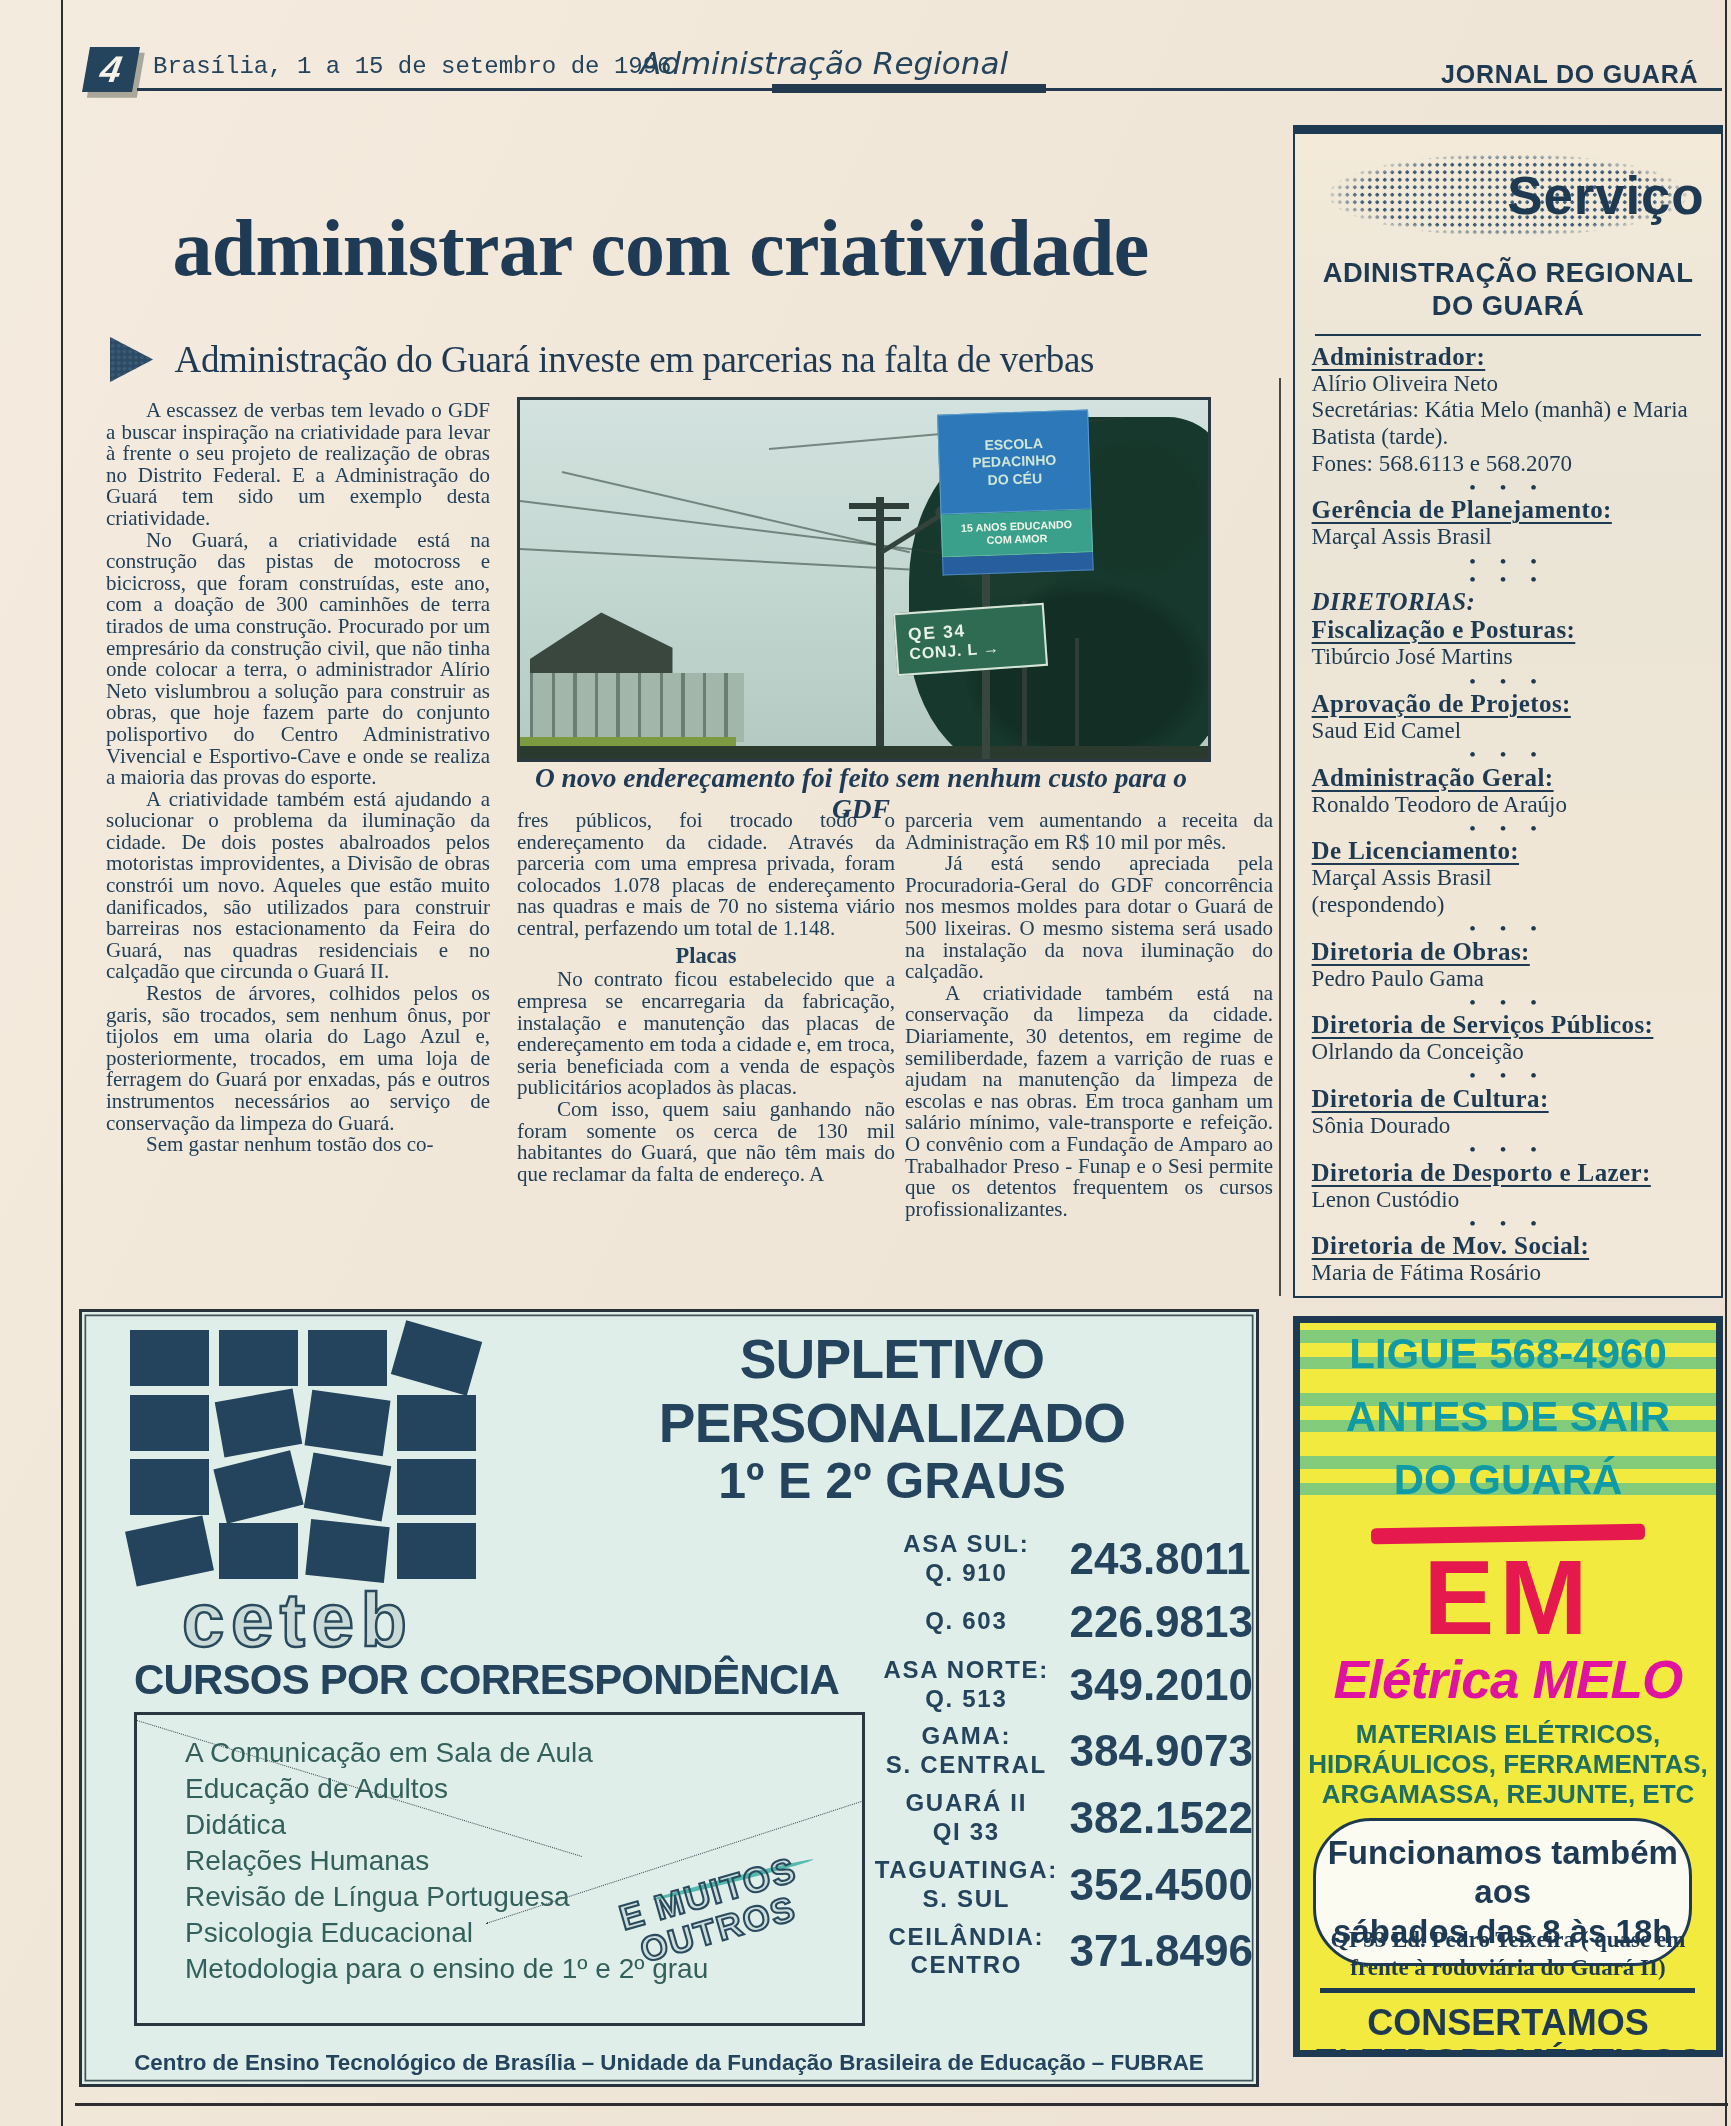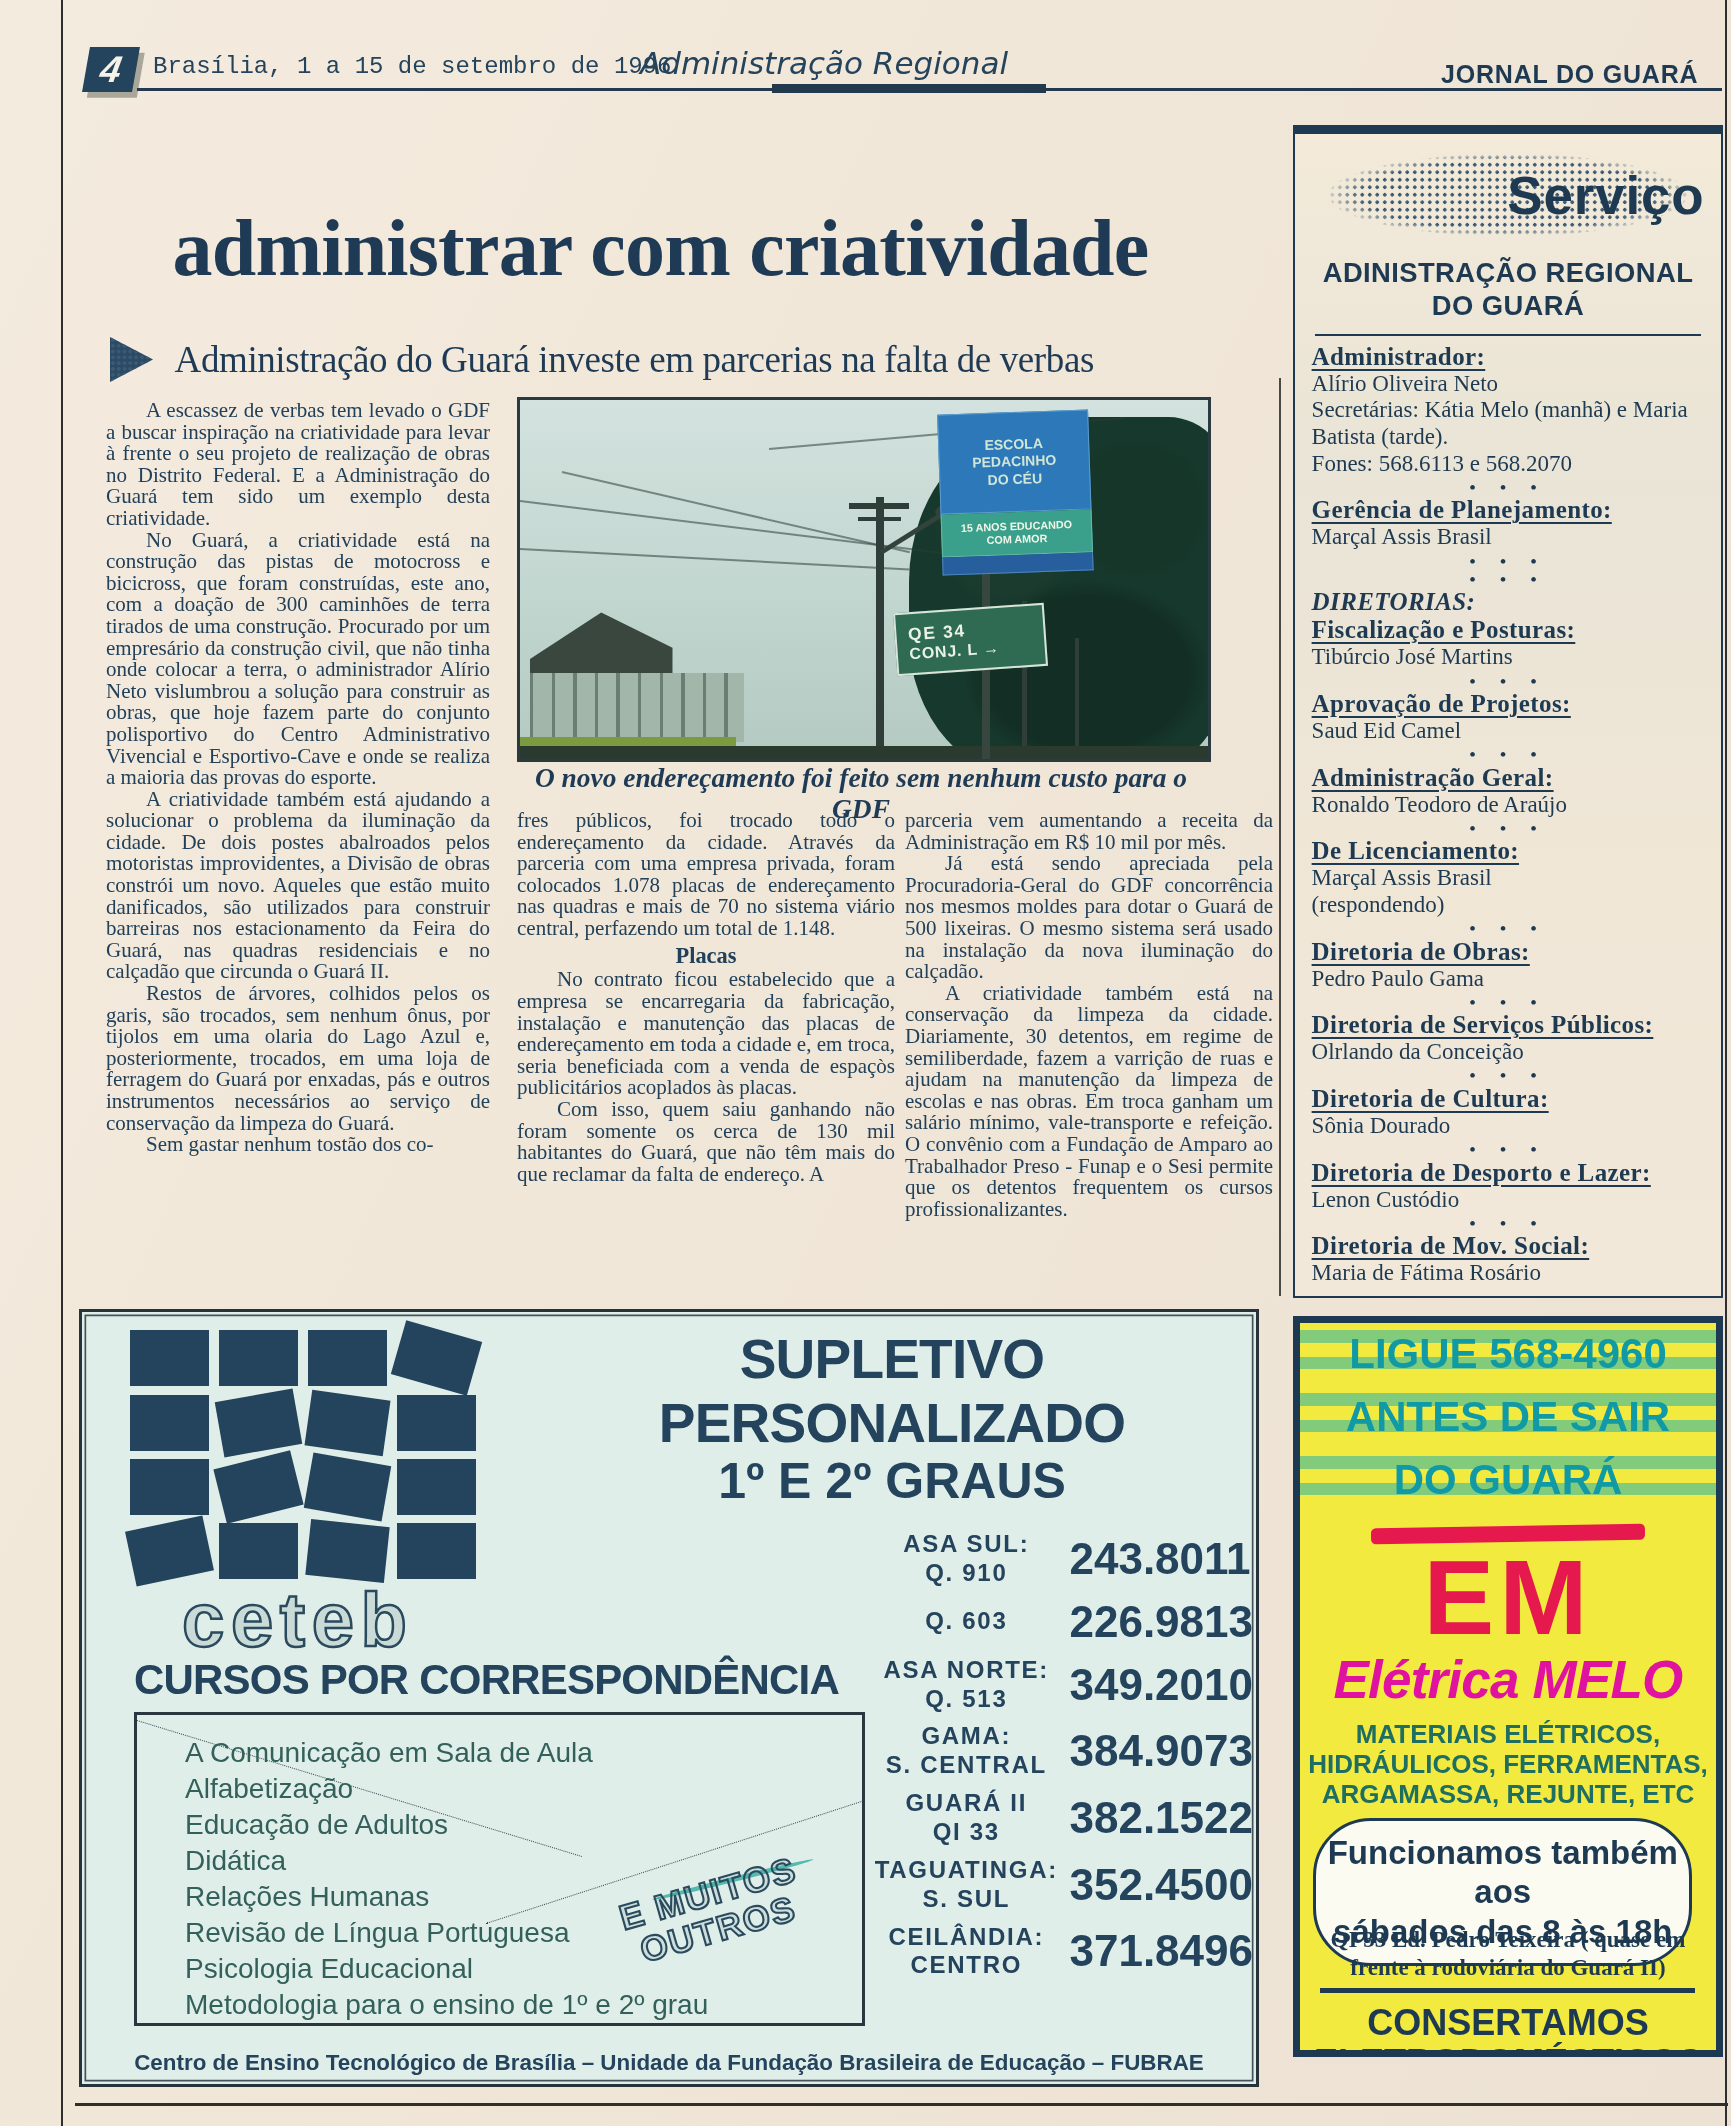--- a/index.html
+++ b/index.html
@@ -363,21 +363,20 @@
     <div class="logo-word">ceteb</div>
     <div class="ceteb-title">SUPLETIVO PERSONALIZADO</div>
     <div class="ceteb-subtitle">1º E 2º GRAUS</div>
     <div class="ceteb-strap">CURSOS POR CORRESPONDÊNCIA</div>
 
     <div class="courses-box">
       <div class="env-line env1"></div>
       <div class="env-line env2"></div>
       <ul class="courses-list">
         <li>A Comunicação em Sala de Aula</li>
-        <li>Alfabetização</li>
         <li>Educação de Adultos</li>
         <li>Didática</li>
         <li>Relações Humanas</li>
         <li>Revisão de Língua Portuguesa</li>
         <li>Psicologia Educacional</li>
         <li>Metodologia para o ensino de 1º e 2º grau</li>
       </ul>
       <div class="swoosh"></div>
       <div class="muitos">E MUITOS
 OUTROS</div>

